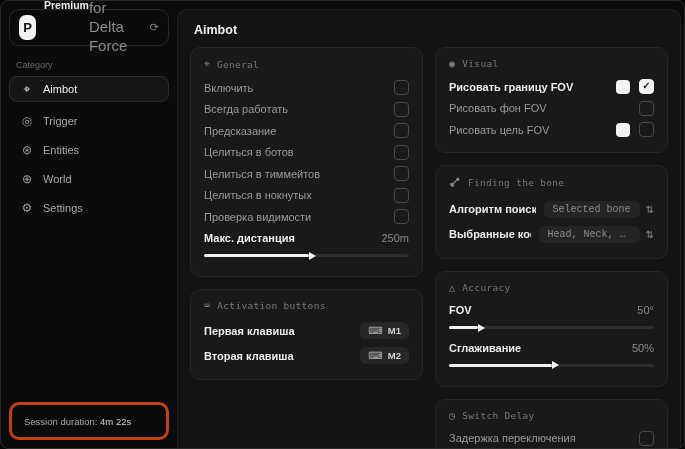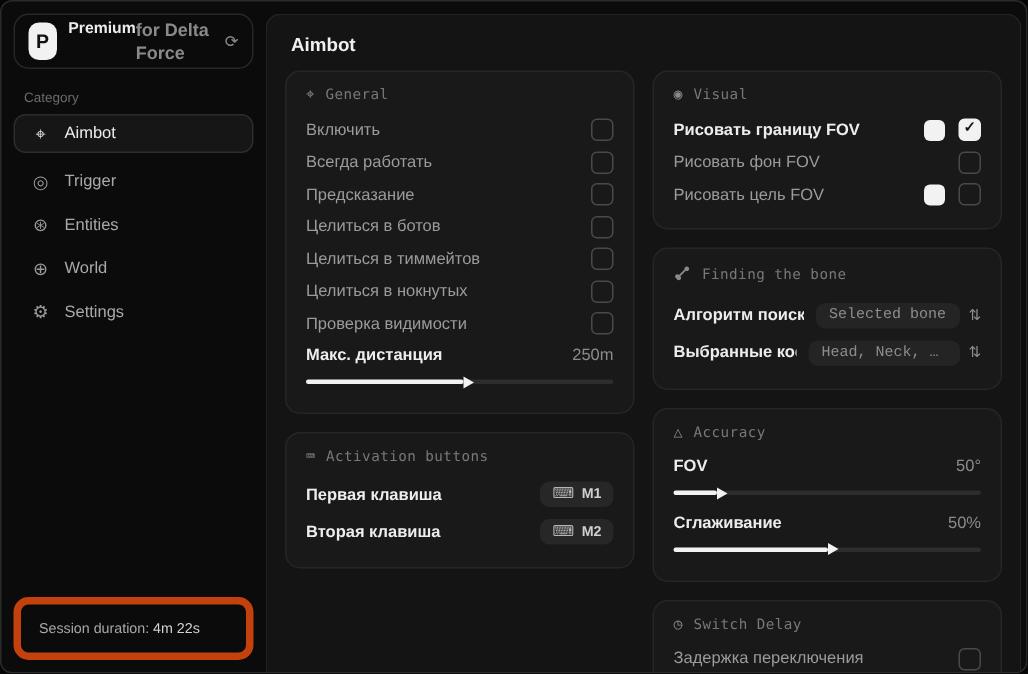--- a/index.html
+++ b/index.html
@@ -9,30 +9,30 @@
             border:1px solid #2a2a2a; border-radius:8px; overflow:hidden; display:flex; }
 
   
   .sidebar { width:176px; flex-shrink:0; position:relative; padding:8px; }
   .brand { display:flex; align-items:center; gap:8px; border:1px solid #272727;
            border-radius:10px; padding:5px 9px; height:37px; }
   .logo { width:25px; height:25px; background:#f2f2f2; border-radius:7px; color:#111;
           font-weight:bold; font-size:13px; display:flex; align-items:center; justify-content:center; }
   .brand-text { display:flex; flex-direction:row; line-height:1.25; }
   .brand-title { font-size:10.5px; font-weight:700; color:#ececec; }
-  .brand-sub { font-size:12px; color:#8a8a8a;font-weight:bold; }
+  .brand-sub { font-size:15px; color:#8a8a8a; }
   .brand-action { margin-left:auto; color:#8a8a8a; font-size:11px; cursor:pointer; }
   .cat-label { font-size:9px; color:#6b6b6b; margin:14px 7px 6px; }
   .nav-item { display:flex; align-items:center; gap:9px; height:26px; padding:0 10px;
               border-radius:8px; border:1px solid transparent; margin-bottom:3px; color:#a9a9a9; cursor:pointer; }
   .nav-item.active { background:#161616; border-color:#2d2d2d; color:#ededed; margin-bottom:6px; }
   .nav-icon { font-size:12px; color:#9a9a9a; width:14px; text-align:center; }
   .nav-item.active .nav-icon { color:#dedede; }
   .nav-label { font-size:11px; }
-  .session { position:absolute; left:8px; right:8px; bottom:8px; border:5px solid #c2410c;
+  .session { position:absolute; left:8px; right:8px; bottom:8px; border:3px solid #c2410c;
              border-radius:10px; padding:11px 12px 10px; font-size:9.5px; color:#a8a8a8; }
   .session b { color:#d2d2d2; font-weight:400; }
 
   
   .content { flex:1; margin:8px 3px 0 0; background:#141414; border:1px solid #222;
              border-bottom:none; border-radius:10px 10px 0 0; overflow:hidden; }
   .page-title { font-size:12.5px; font-weight:700; color:#f0f0f0; padding:13px 16px 10px; }
   .cols { display:flex; gap:12px; padding:0 12px; align-items:flex-start; }
   .col { flex:1; min-width:0; }
   .panel { background:#191919; border:1px solid #262626; border-radius:10px;

